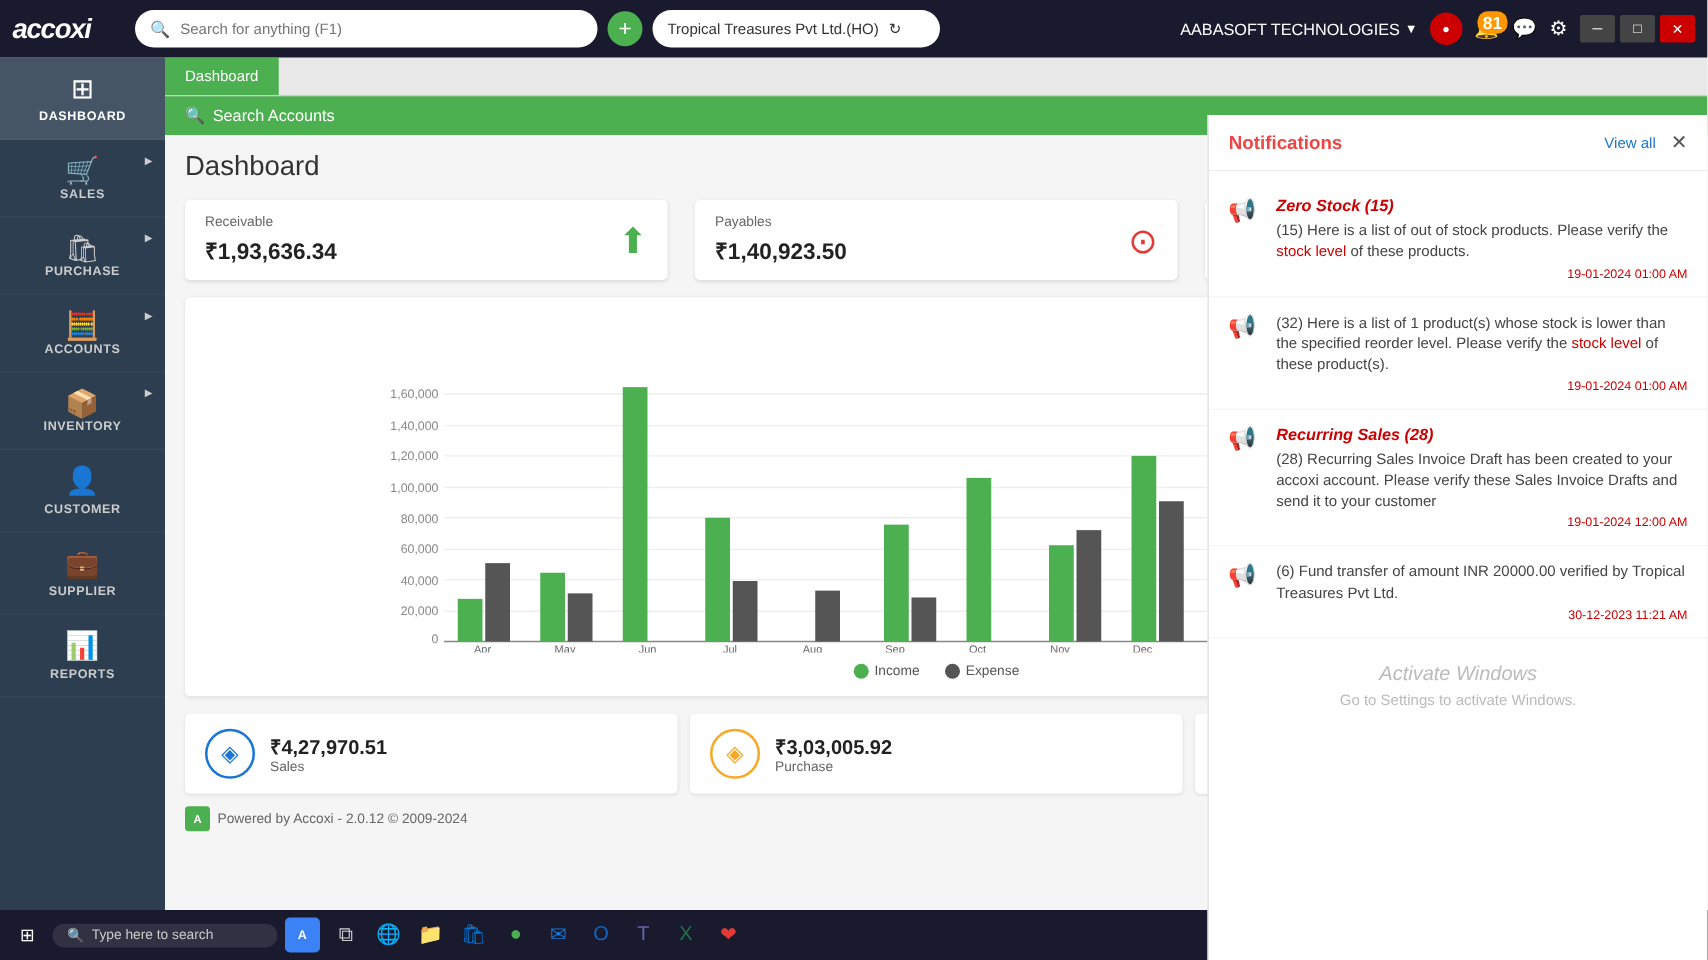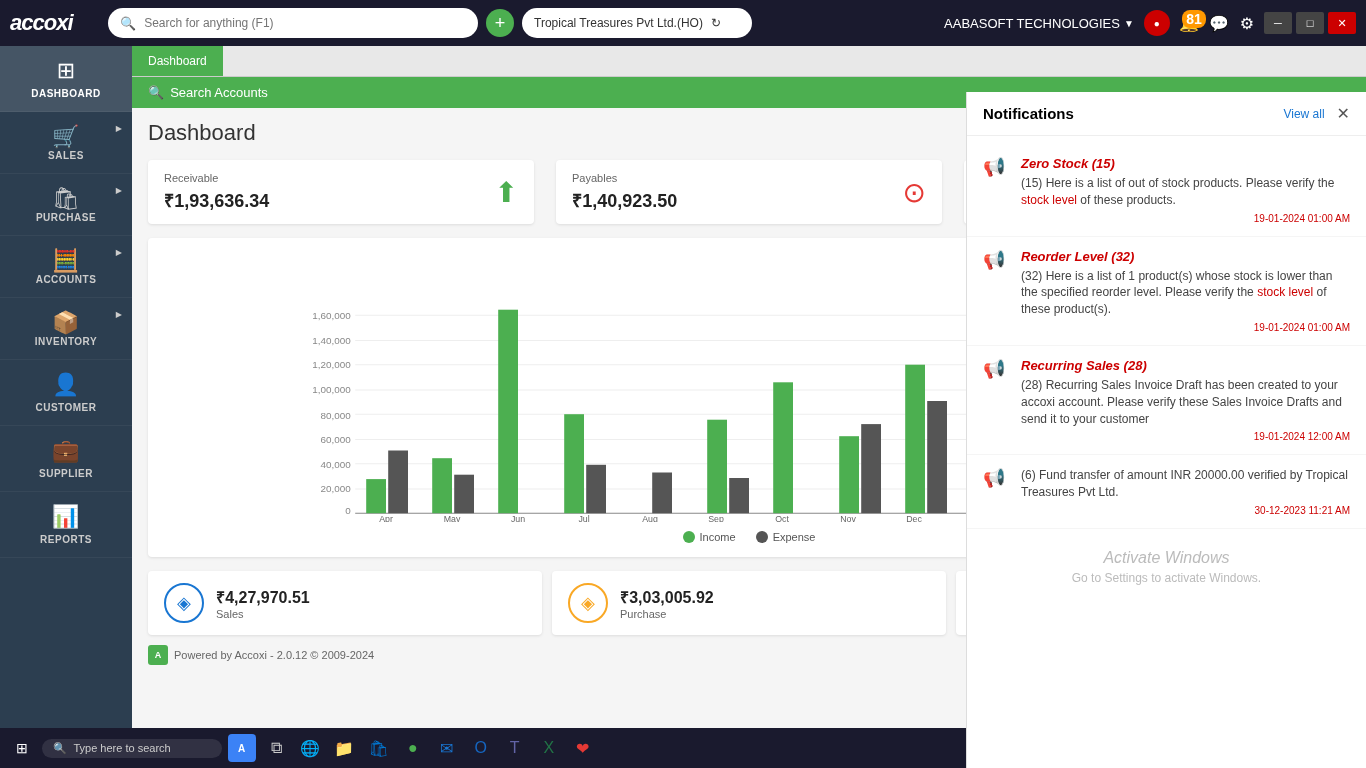--- a/index.html
+++ b/index.html
@@ -327,21 +327,21 @@
       display: flex;
       flex-direction: column;
     }
     .notif-header {
       display: flex;
       align-items: center;
       justify-content: space-between;
       padding: 12px 16px;
       border-bottom: 1px solid #eee;
     }
-    .notif-title { font-size: 15px; font-weight: 600; color: #000000; }
+    .notif-title { font-size: 15px; font-weight: 600; color: #ef4444; }
     .notif-header-right { display: flex; align-items: center; gap: 12px; }
     .view-all { color: #1976d2; font-size: 12px; cursor: pointer; text-decoration: none; }
     .close-notif { color: #555; font-size: 16px; cursor: pointer; }
     .notif-list { flex: 1; overflow-y: auto; padding: 8px 0; }
     .notif-item {
       padding: 12px 16px;
       border-bottom: 1px solid #f5f5f5;
       display: flex;
       gap: 10px;
     }
@@ -656,21 +656,20 @@
         <div class="notif-body">
           <div class="notif-subject">Zero Stock (15)</div>
           <div class="notif-text">(15) Here is a list of out of stock products. Please verify the <span>stock level</span> of these products.</div>
           <div class="notif-time">19-01-2024 01:00 AM</div>
         </div>
       </div>
 
       <div class="notif-item">
         <span class="notif-icon">📢</span>
         <div class="notif-body">
-          <div class="notif-subject">Reorder Level (32)</div>
           <div class="notif-text">(32) Here is a list of 1 product(s) whose stock is lower than the specified reorder level. Please verify the <span>stock level</span> of these product(s).</div>
           <div class="notif-time">19-01-2024 01:00 AM</div>
         </div>
       </div>
 
       <div class="notif-item">
         <span class="notif-icon">📢</span>
         <div class="notif-body">
           <div class="notif-subject">Recurring Sales (28)</div>
           <div class="notif-text">(28) Recurring Sales Invoice Draft has been created to your accoxi account. Please verify these Sales Invoice Drafts and send it to your customer</div>

